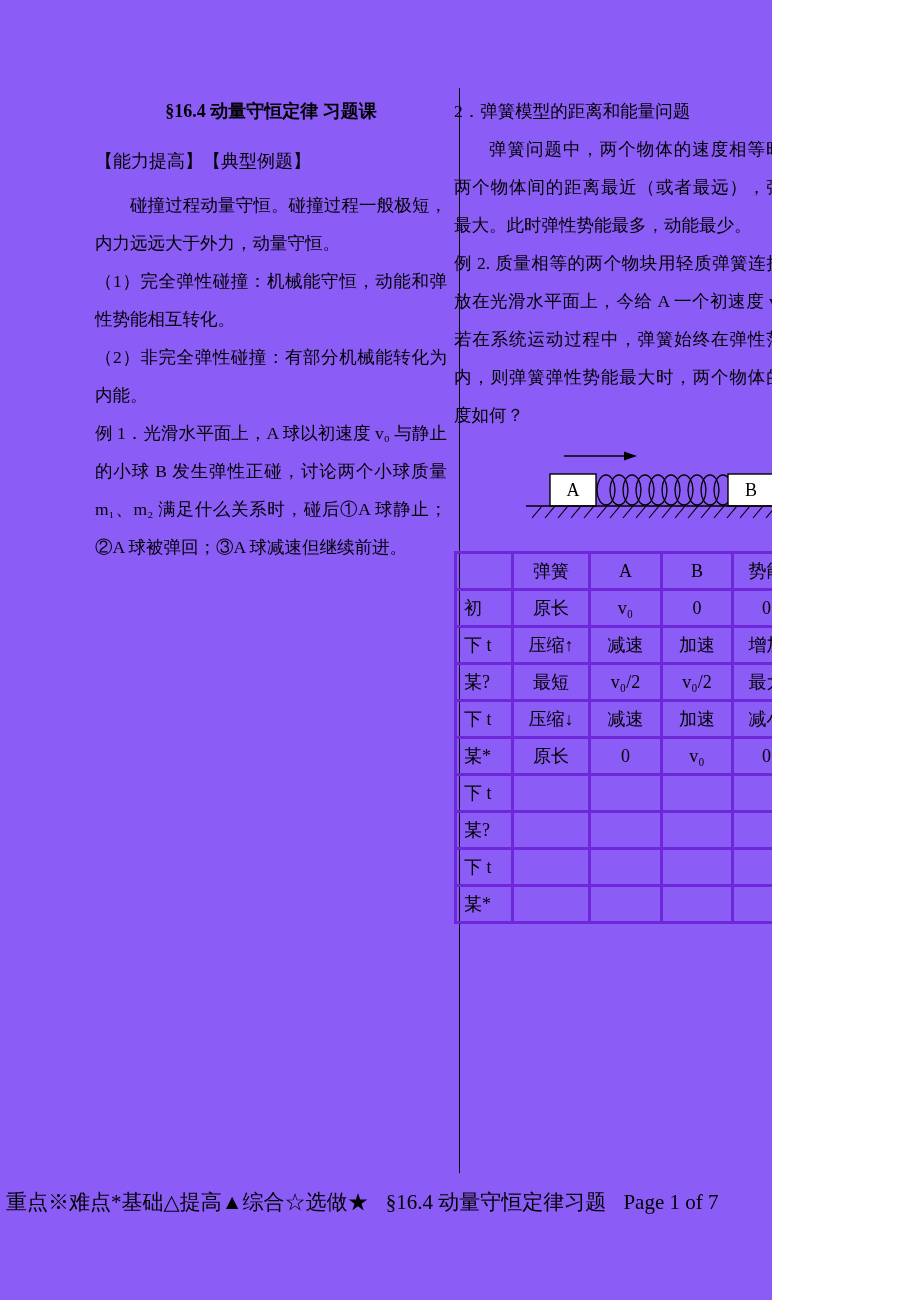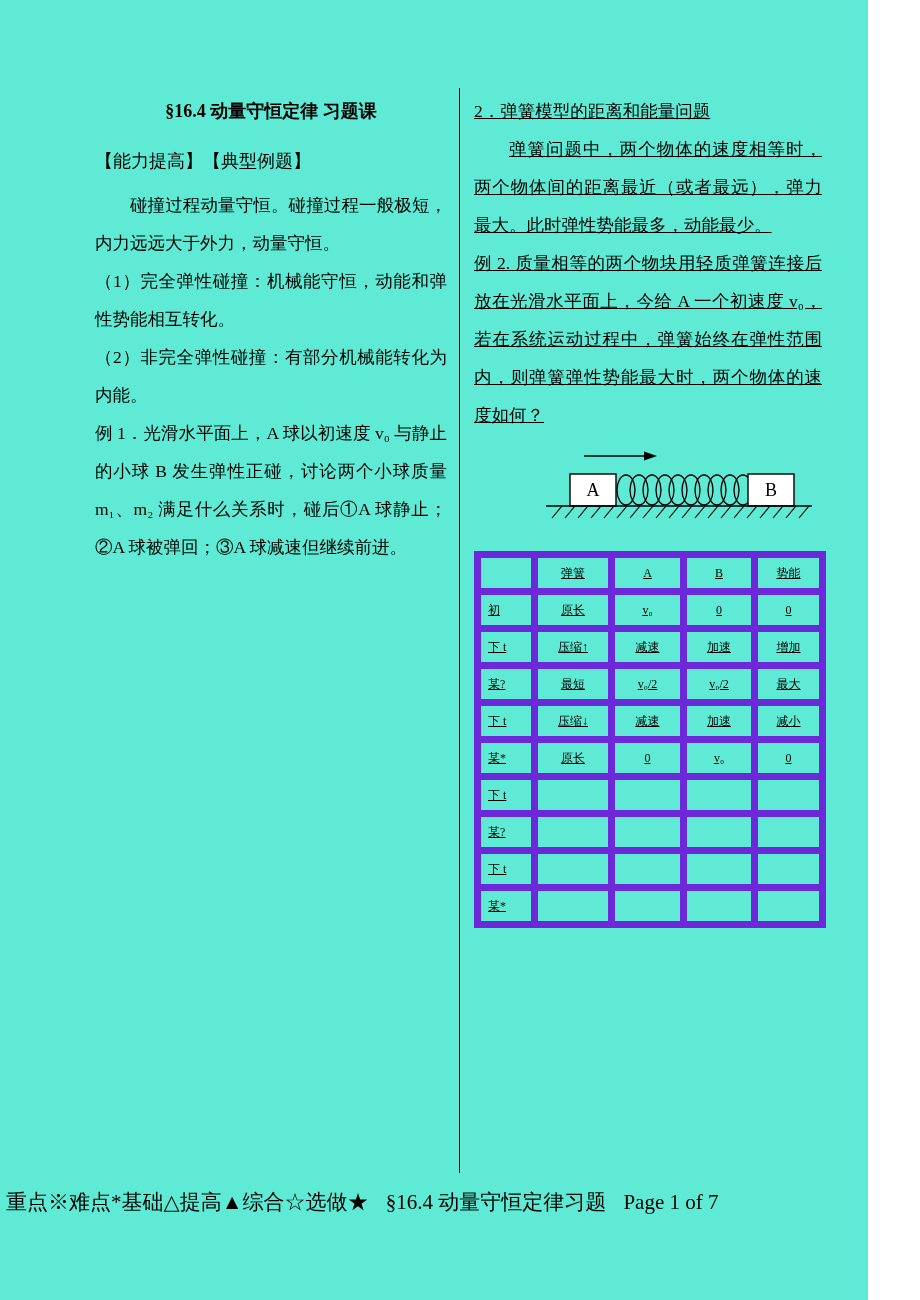--- a/index.html
+++ b/index.html
@@ -1,42 +1,42 @@
 <!DOCTYPE html>
 <html><head>
 <meta charset="utf-8">
 <style>
   * { margin: 0; padding: 0; box-sizing: border-box; }
   html, body { background: #ffffff; }
   .page {
     position: relative;
-    width: 868px;
+    width: 772px;
     height: 1300px;
-    background: #5eead4;
+    background: #8b5cf6;
     color: #000000;
     font-family: "Liberation Serif", "DejaVu Serif", serif;
     overflow: hidden;
   }
   .divider {
     position: absolute;
     left: 459px;
     top: 88px;
     width: 1px;
     height: 1085px;
     background: #000000;
   }
   .col {
     position: absolute;
     top: 92px;
     font-size: 17.5px;
     line-height: 38px;
     text-align: justify;
   }
   .col-left  { left: 95px;  width: 352px; }
-  .col-right { left: 474px; width: 348px; text-decoration: underline; }
+  .col-right { left: 454px; width: 348px; }
   .title {
     font-weight: bold;
     font-size: 18px;
     text-align: center;
     margin-bottom: 12px;
     white-space: nowrap;
   }
   .bold-head {
     font-weight: normal;
     font-size: 18px;
@@ -46,24 +46,24 @@
   .diagram {
     margin: 12px 0 6px 70px;
   }
   table.tbl {
     border-collapse: collapse;
     margin-top: 14px;
     table-layout: fixed;
     width: 345px;
   }
   table.tbl td {
-    border: 7px solid #6d28d9;
+    border: 3px solid #6d28d9;
     height: 37px;
     text-align: center;
-    font-size: 12px;
+    font-size: 18px;
     line-height: 20px;
     vertical-align: middle;
     overflow: hidden;
   }
   table.tbl td.rl {
     text-align: left;
     padding-left: 7px;
   }
   .footer {
     position: absolute;

